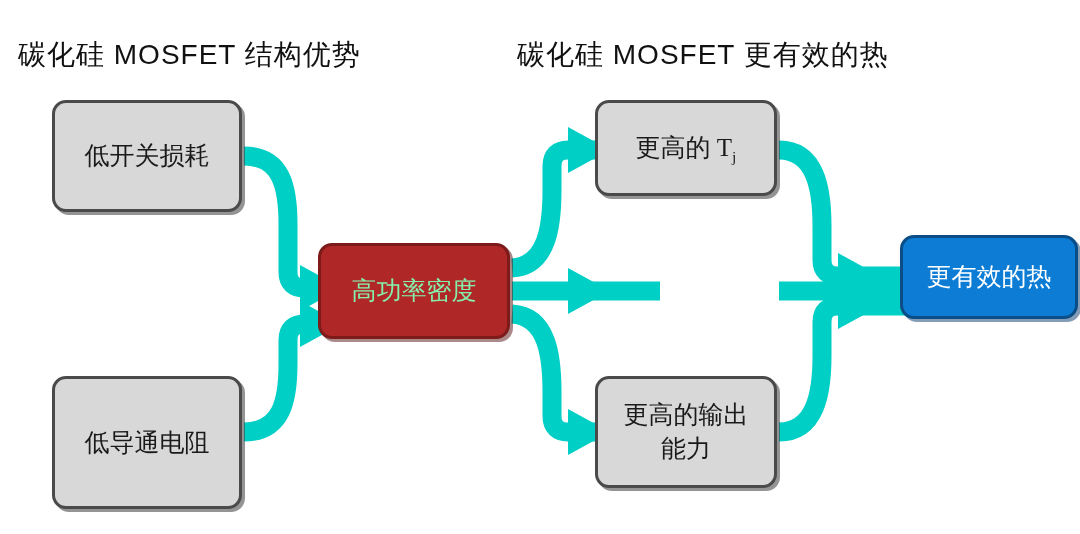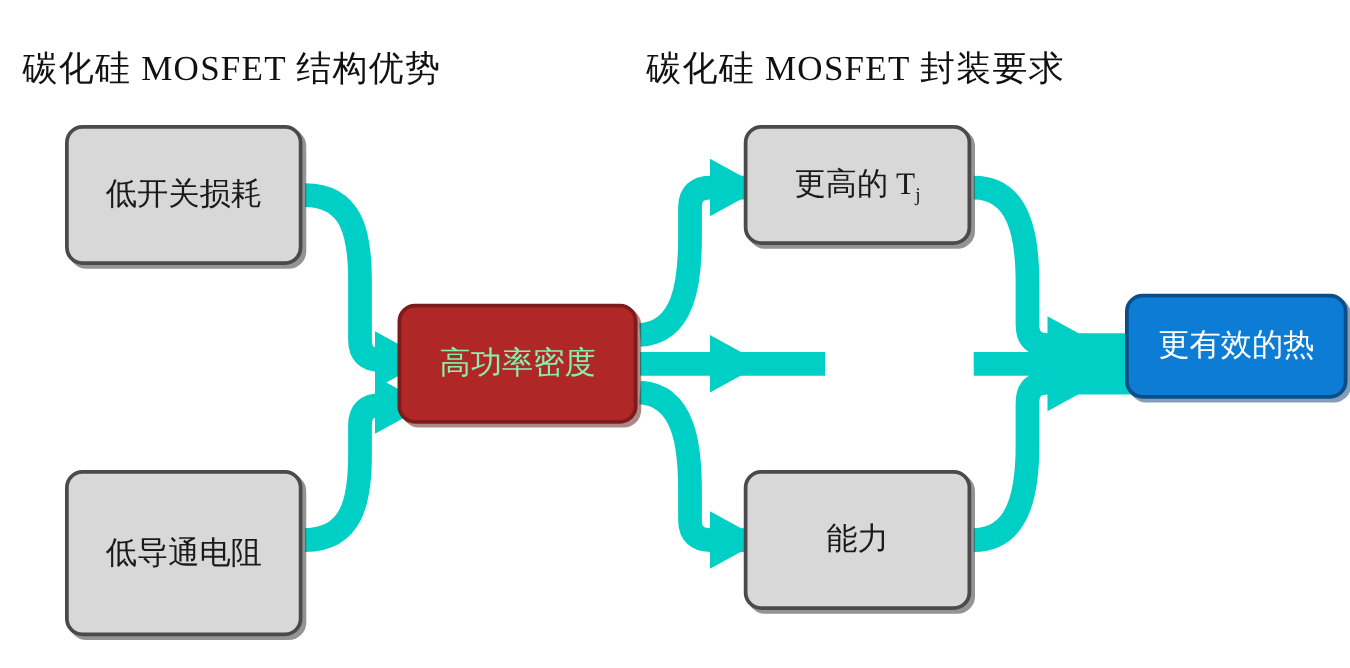--- a/index.html
+++ b/index.html
@@ -13,21 +13,21 @@
   }
   #canvas {
     position: relative;
     width: 1080px;
     height: 534px;
     background: #ffffff;
     overflow: hidden;
   }
   .title {
     position: absolute;
-    font-family: Liberation Serif, serif;
+    font-family: Liberation Sans, sans-serif;
     font-size: 28px;
     font-weight: 400;
     color: #111111;
     white-space: nowrap;
     letter-spacing: 1px;
   }
   #title-left  { left: 18px;  top: 36px; }
   #title-right { left: 517px; top: 36px; }
 
   .node {
@@ -90,21 +90,21 @@
   }
   .arrow-head { stroke: none; }
 </style>
 </head>
 <body>
 
 <div id="canvas">
 
   <div class="title" id="title-left">碳化硅 MOSFET 结构优势</div>
 
-  <div class="title" id="title-right">碳化硅 MOSFET 封装要求</div>
+  <div class="title" id="title-right">碳化硅 MOSFET 更有效的热</div>
 
   <svg id="arrow-layer" viewBox="0 0 1080 534">
 
     <g>
       <path class="arrow-path" d="M 244 156 C 282 156 288 188 288 224 L 288 272 C 288 283 294 288 304 288 L 392 288" stroke="#00cfc6" stroke-width="19"></path>
       <polygon class="arrow-head" points="300,265 342,288 300,311" fill="#00cfc6"></polygon>
     </g>
 
     <g>
       <path class="arrow-path" d="M 244 432 C 282 432 288 400 288 364 L 288 340 C 288 329 294 324 304 324 L 392 324" stroke="#00cfc6" stroke-width="19"></path>
@@ -155,20 +155,21 @@
     <span class="label">高功率密度</span>
   </div>
 
   <div class="node" id="node-higher-tj">
     <span class="label"><span>更高的 T</span><span class="sub">j</span></span>
   </div>
 
 
   <div class="node" id="node-higher-output">
     <span>
+      <span class="label">更高的输出</span>
       <span class="label">能力</span>
     </span>
   </div>
 
   <div class="node blue" id="node-better-thermal-mgmt">
     <span>
       <span class="label">更有效的热</span>
     </span>
   </div>
 

